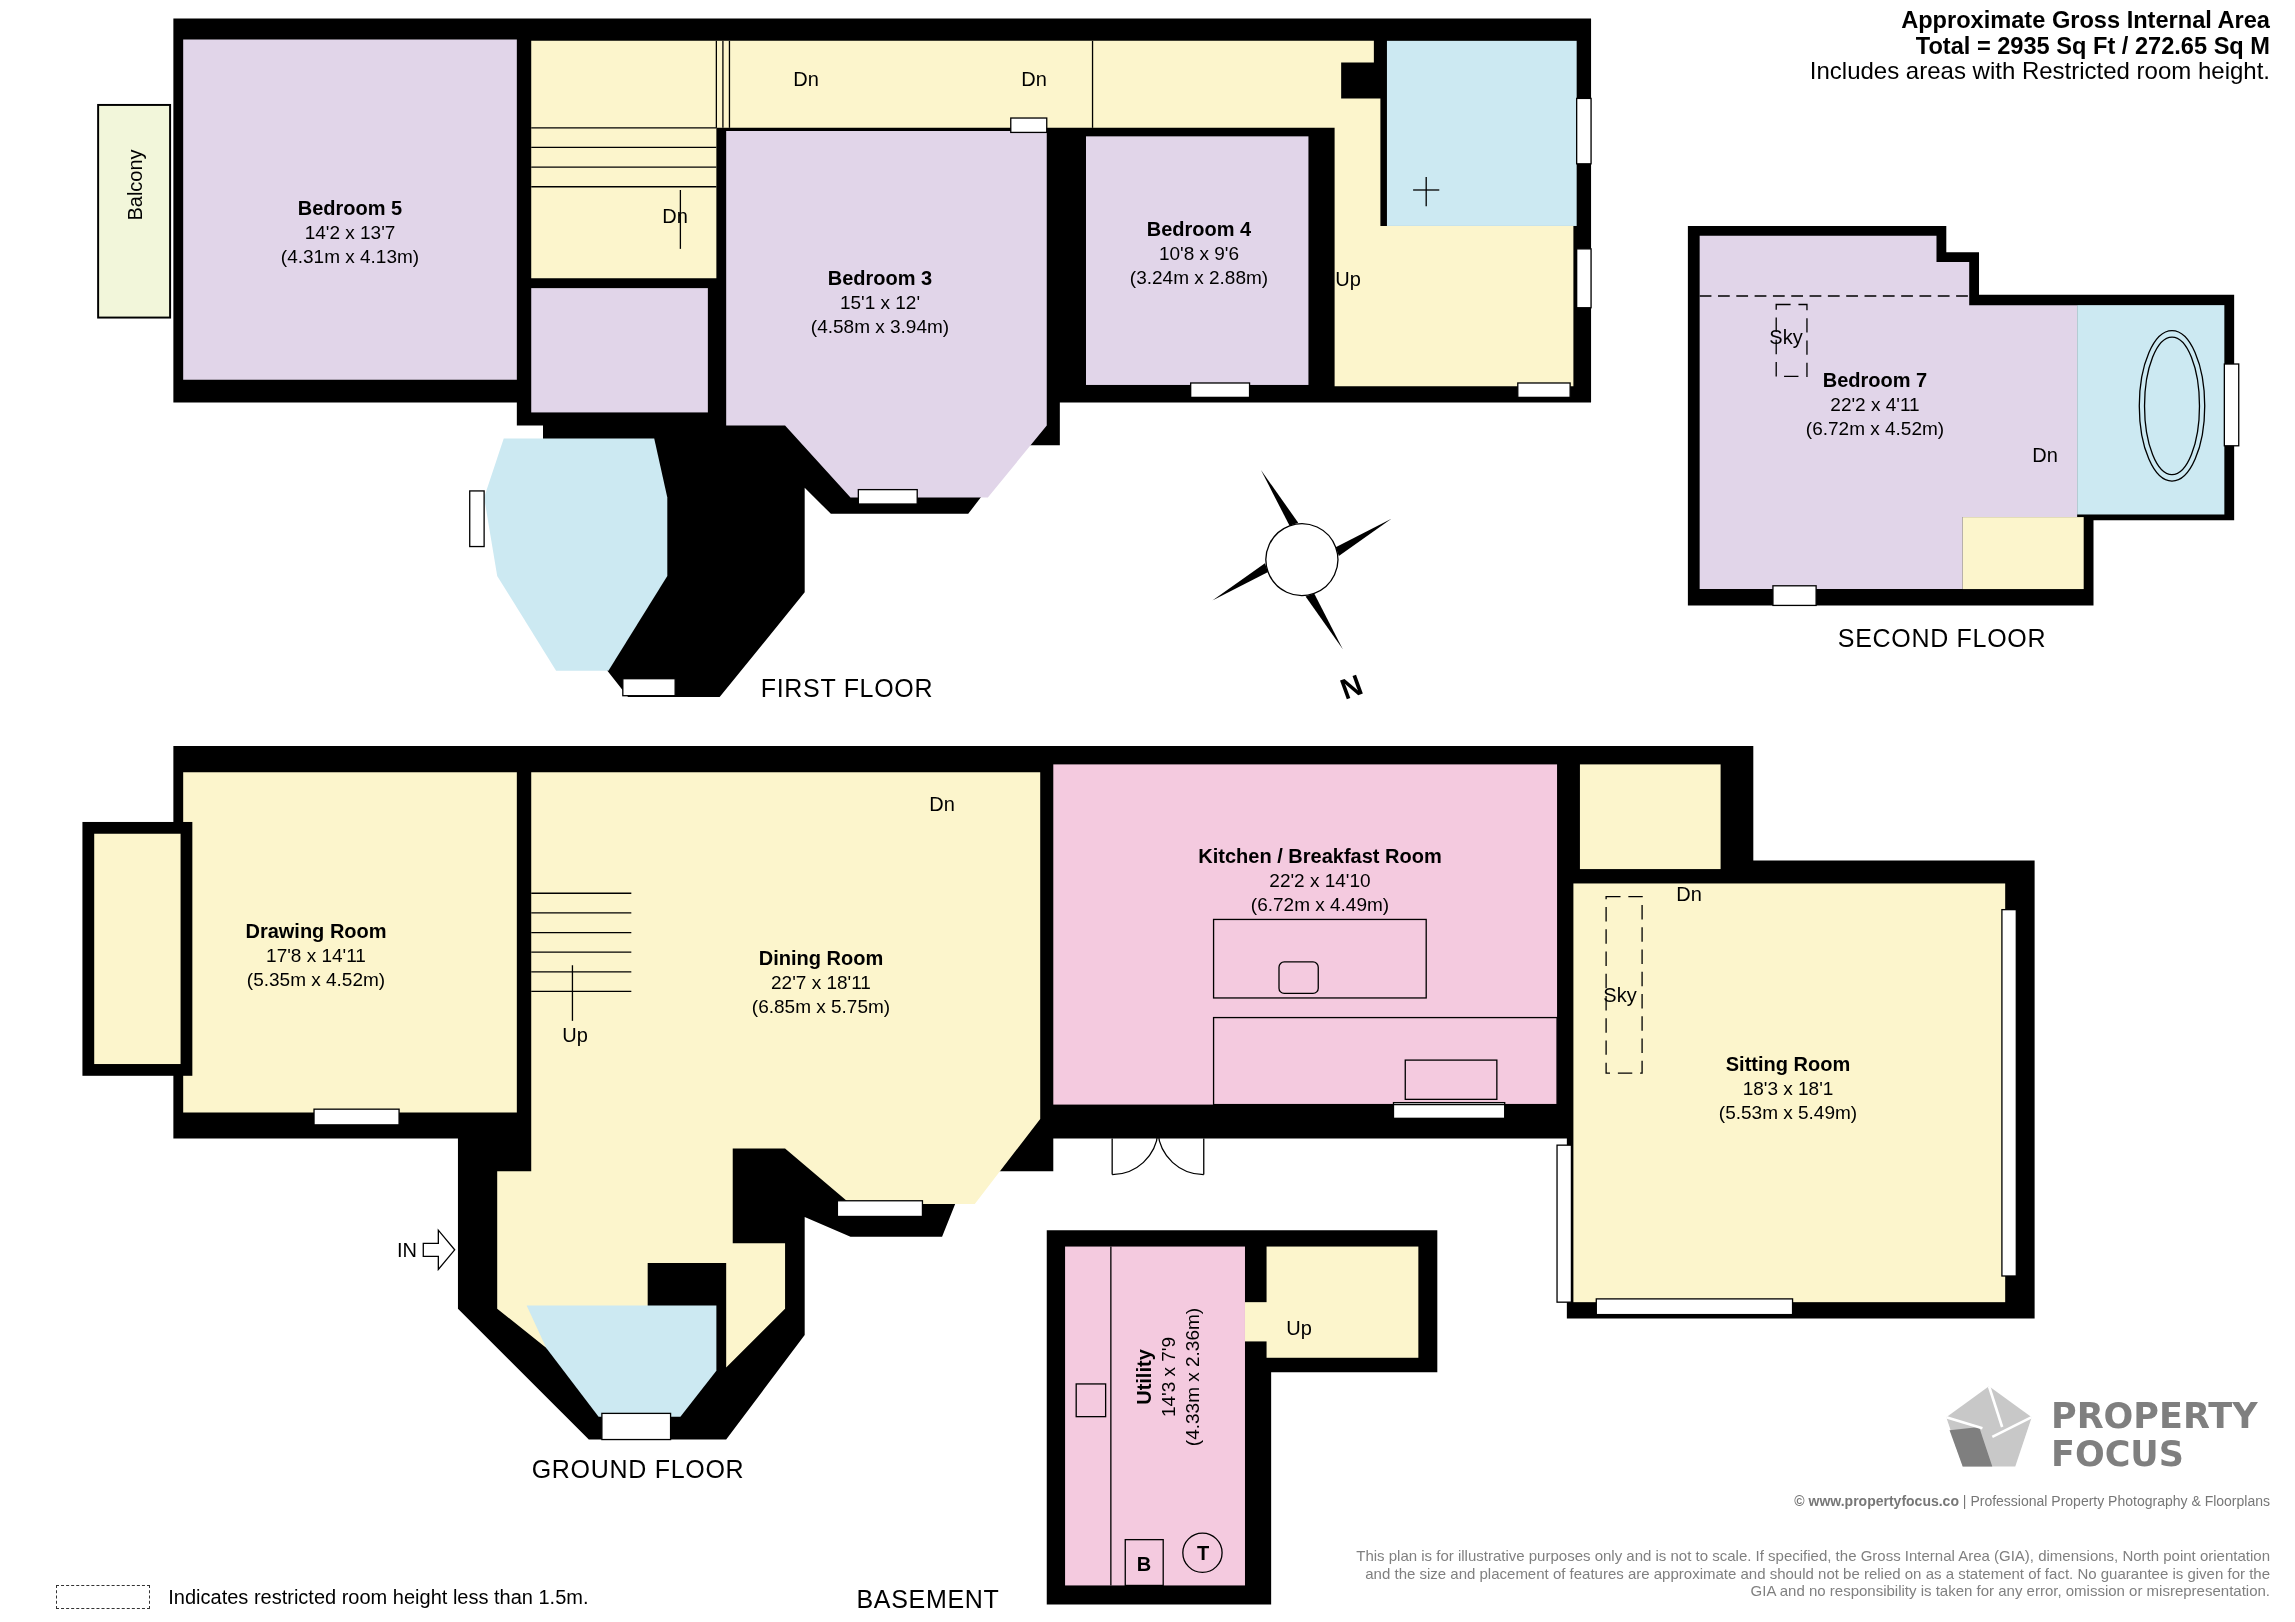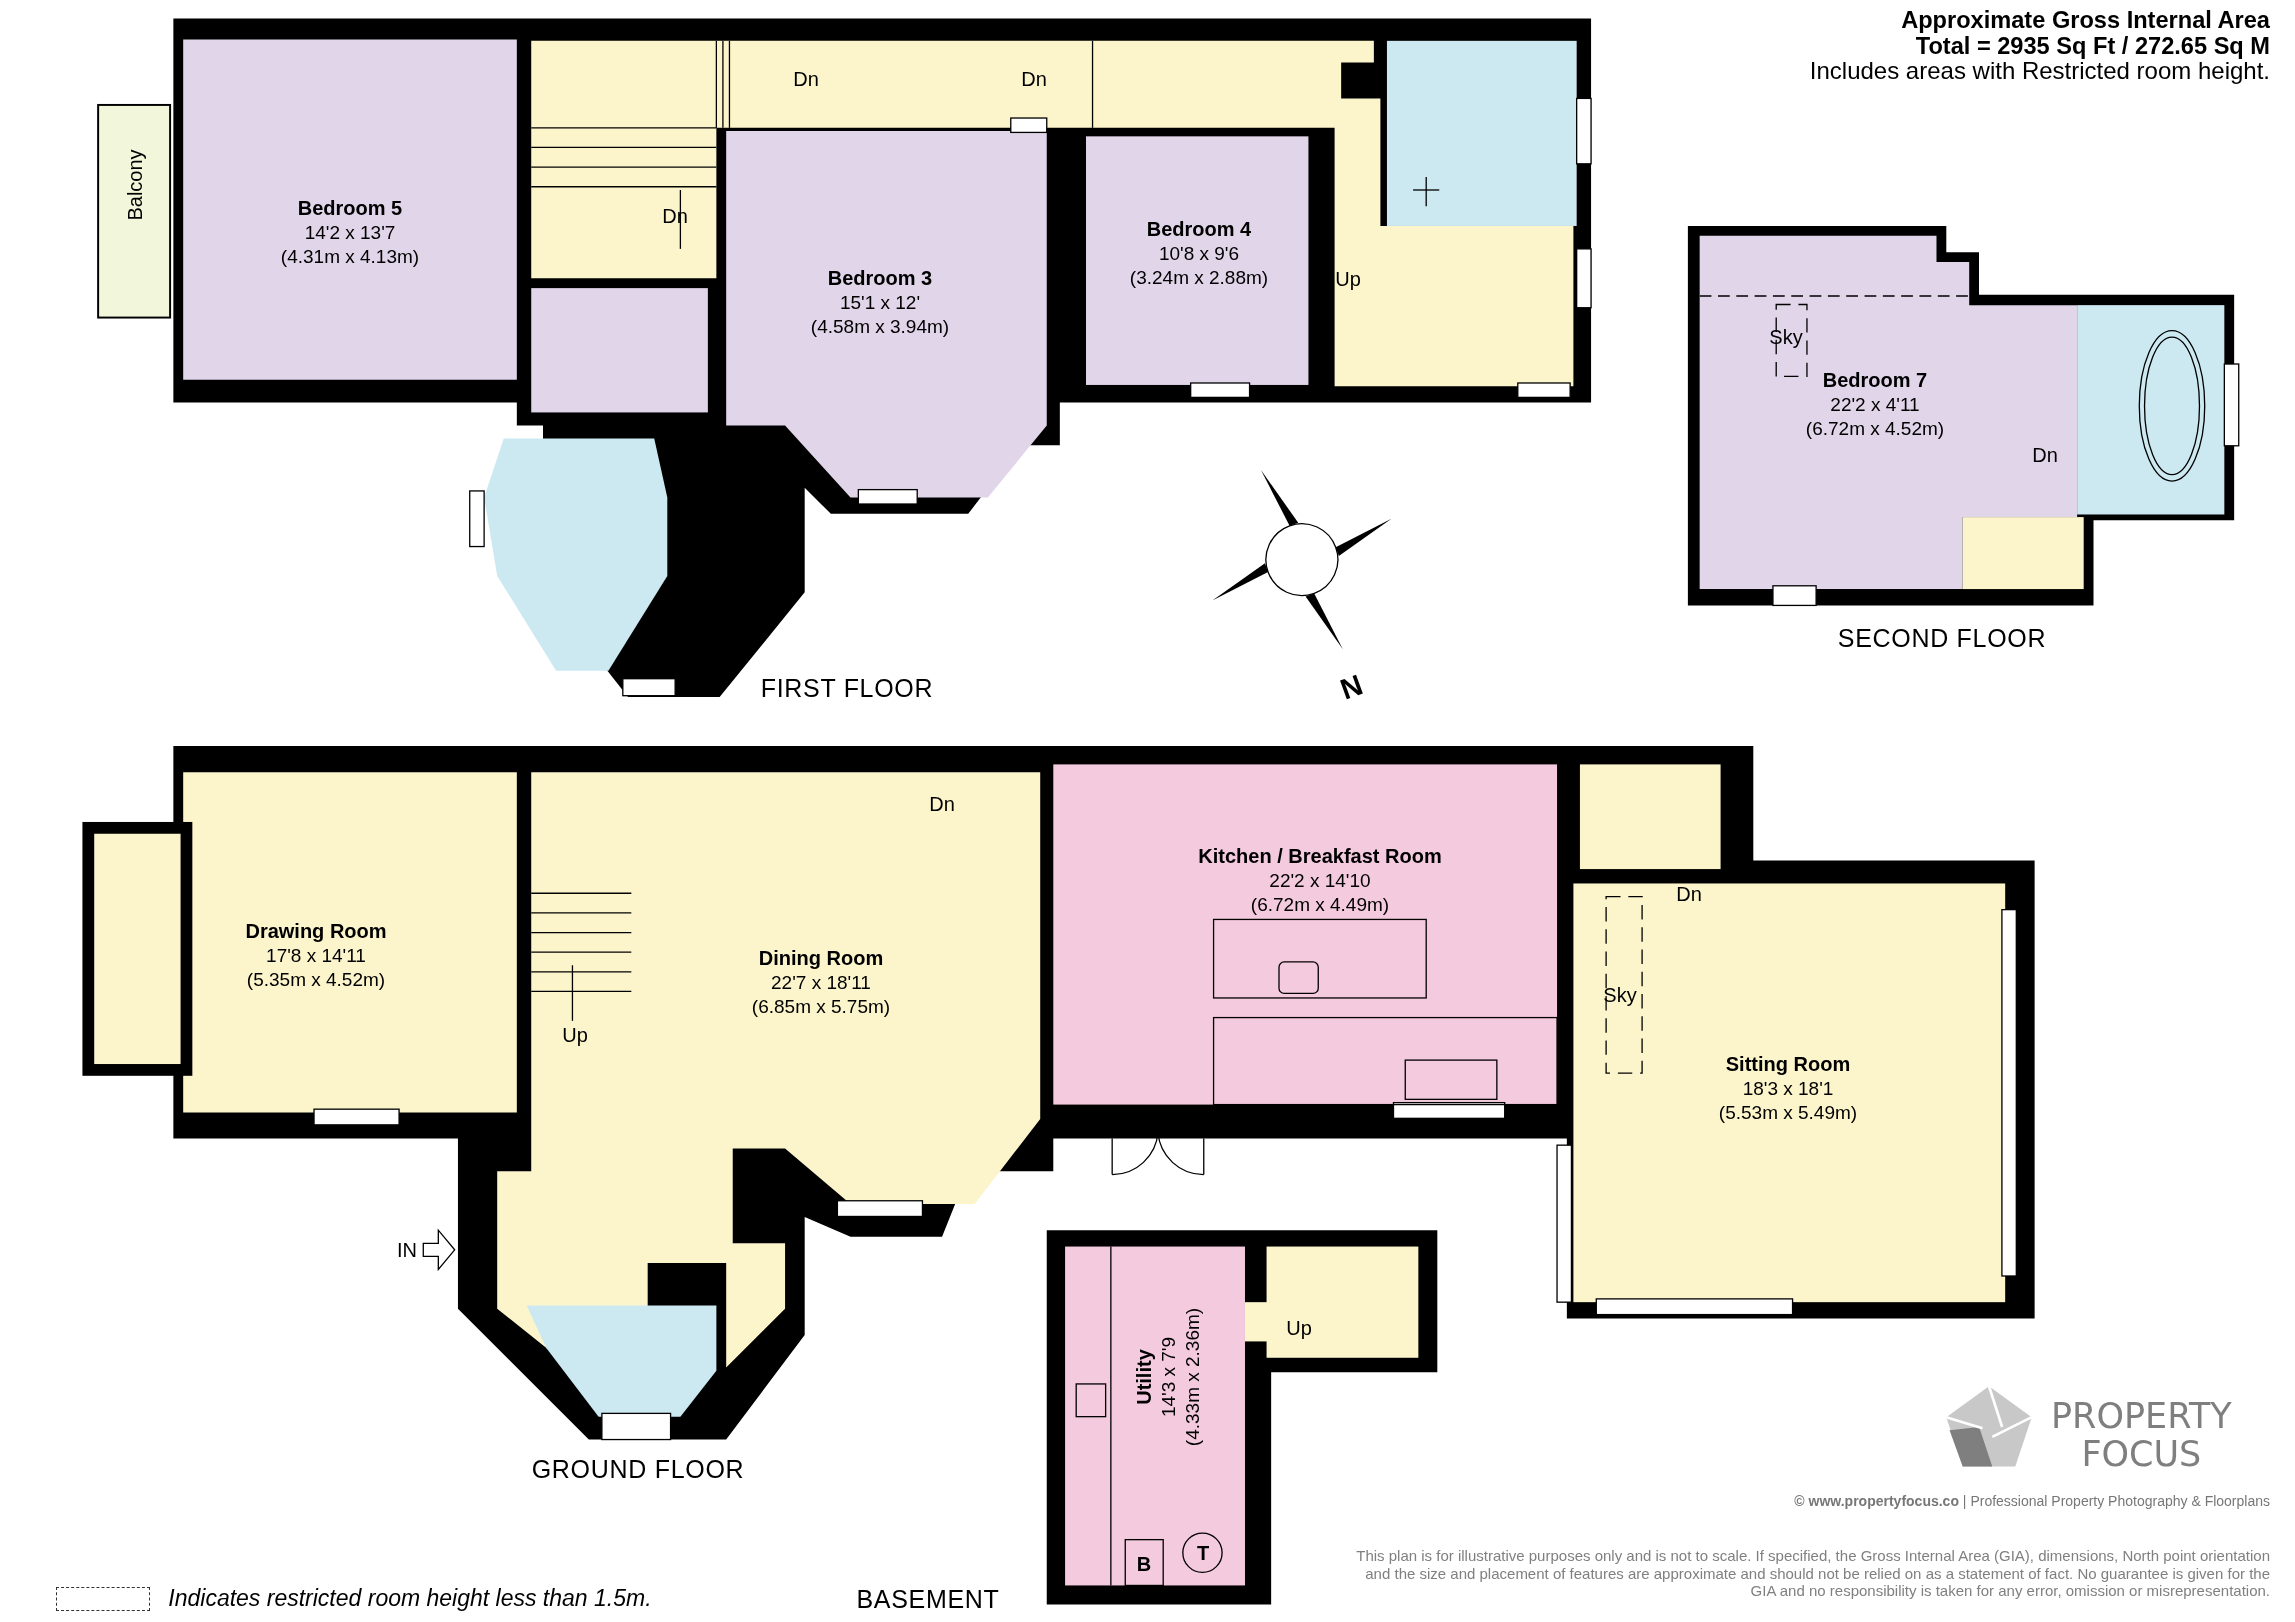--- a/index.html
+++ b/index.html
@@ -13,24 +13,24 @@
   .room-label { position:absolute; text-align:center; transform:translate(-50%,-50%); white-space:nowrap; }
   .room-label .name { font-weight:bold; font-size:20px; line-height:25px; }
   .room-label .dim  { font-size:19px; line-height:23.6px; }
   .small { position:absolute; font-size:20px; transform:translate(-50%,-50%); white-space:nowrap; }
   .floor-title { position:absolute; font-weight:normal; font-size:25px; transform:translate(-50%,-50%); white-space:nowrap; letter-spacing:0.7px; }
   .vertical { transform:translate(-50%,-50%) rotate(-90deg); }
   .footer-credit { position:absolute; right:25px; top:1493px; color:#777; font-size:14px; }
   .footer-credit b { font-weight:bold; }
   .disclaimer { position:absolute; right:25px; top:1547px; width:916px; color:#808080; font-size:15px; line-height:17.7px; text-align:right; }
   .logo { position:absolute; left:1943px; top:1381px; width:353px; height:92px; }
-  .logo .lt { position:absolute; left:108px; top:15.7px; font-weight:normal; font-size:35px; line-height:38px; color:#7f7f7f; font-family:"DejaVu Sans", sans-serif;text-align:center; }
+  .logo .lt { position:absolute; left:108px; top:15.7px; font-weight:bold; font-size:35px; line-height:38px; color:#7f7f7f; font-family:"DejaVu Sans", sans-serif; }
   .legend { position:absolute; left:56px; top:1585px; display:flex; align-items:center; }
   .legend .box { width:92px; height:22px; border:1.3px dashed #333; margin-right:18.3px; }
-  .legend .txt { font-size:23px;font-style:italic; }
+  .legend .txt { font-size:20px; }
   .compass-n { position:absolute; left:1341px; top:671px; font-weight:bold; font-size:29px; transform:rotate(-20deg); }
 </style>
 </head>
 <body>
 
 <svg class="plan" viewBox="0 0 3508 2480">
 
   <g>
 
     <rect x="150" y="160" width="110" height="325" fill="#f2f6da" stroke="#000" stroke-width="3"></rect>

